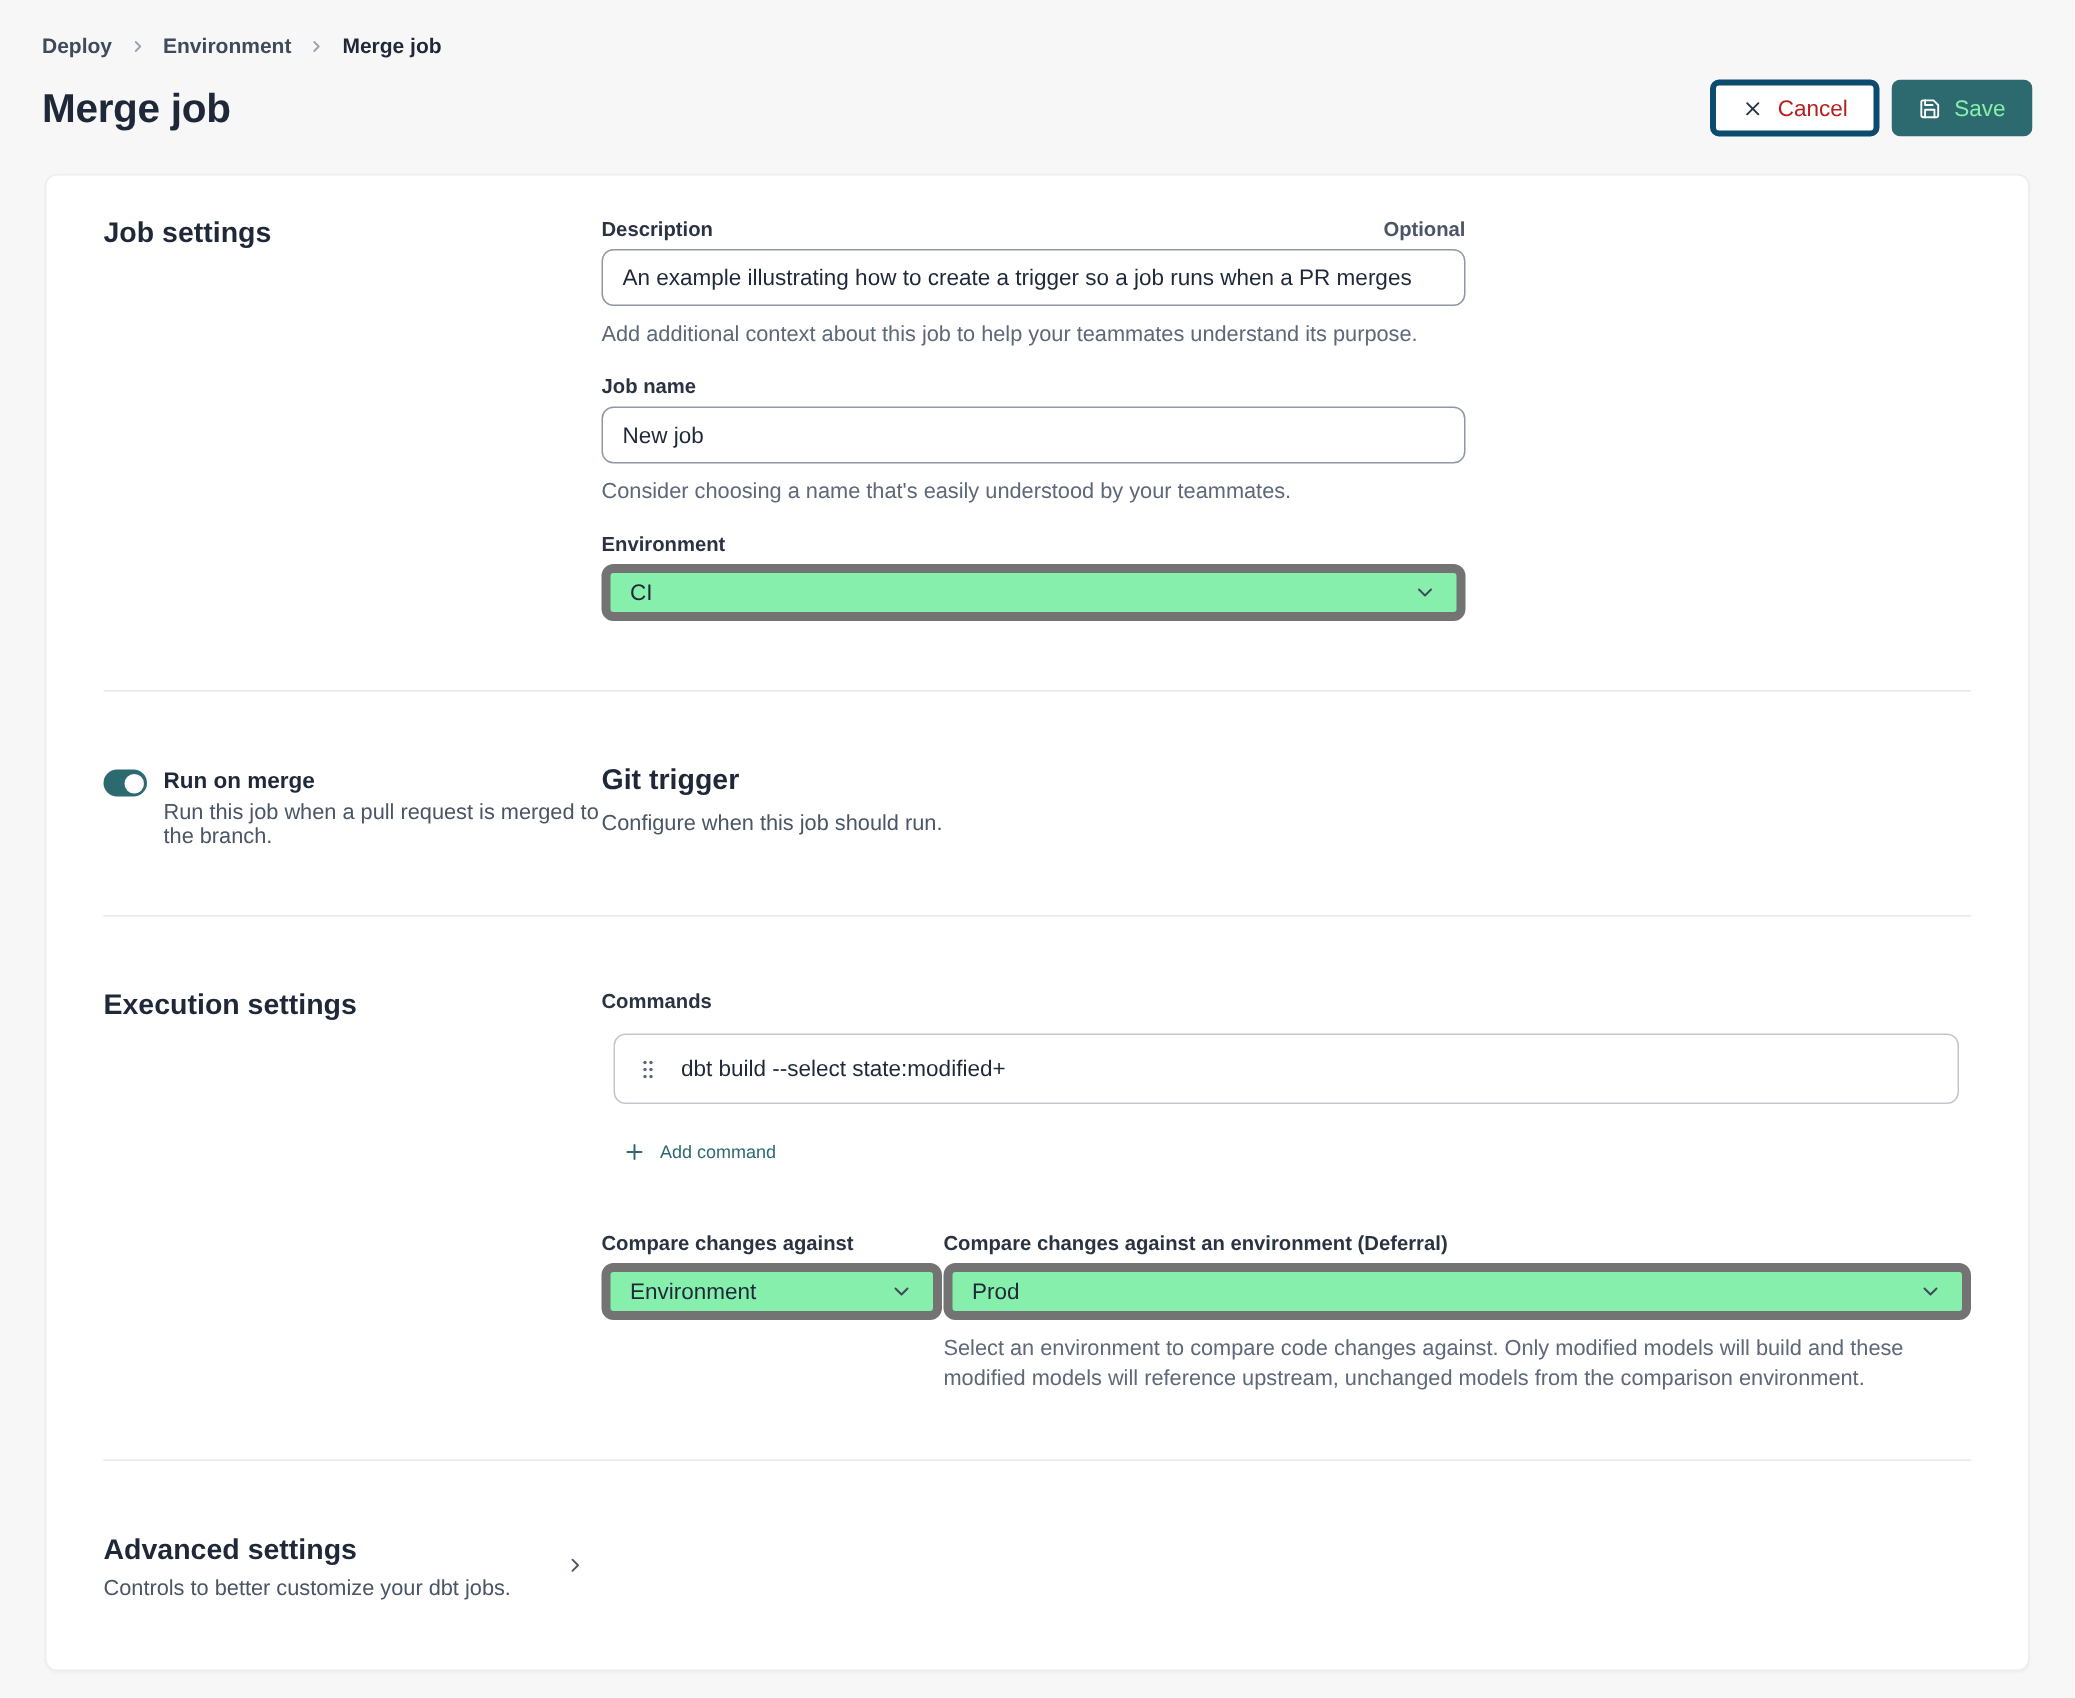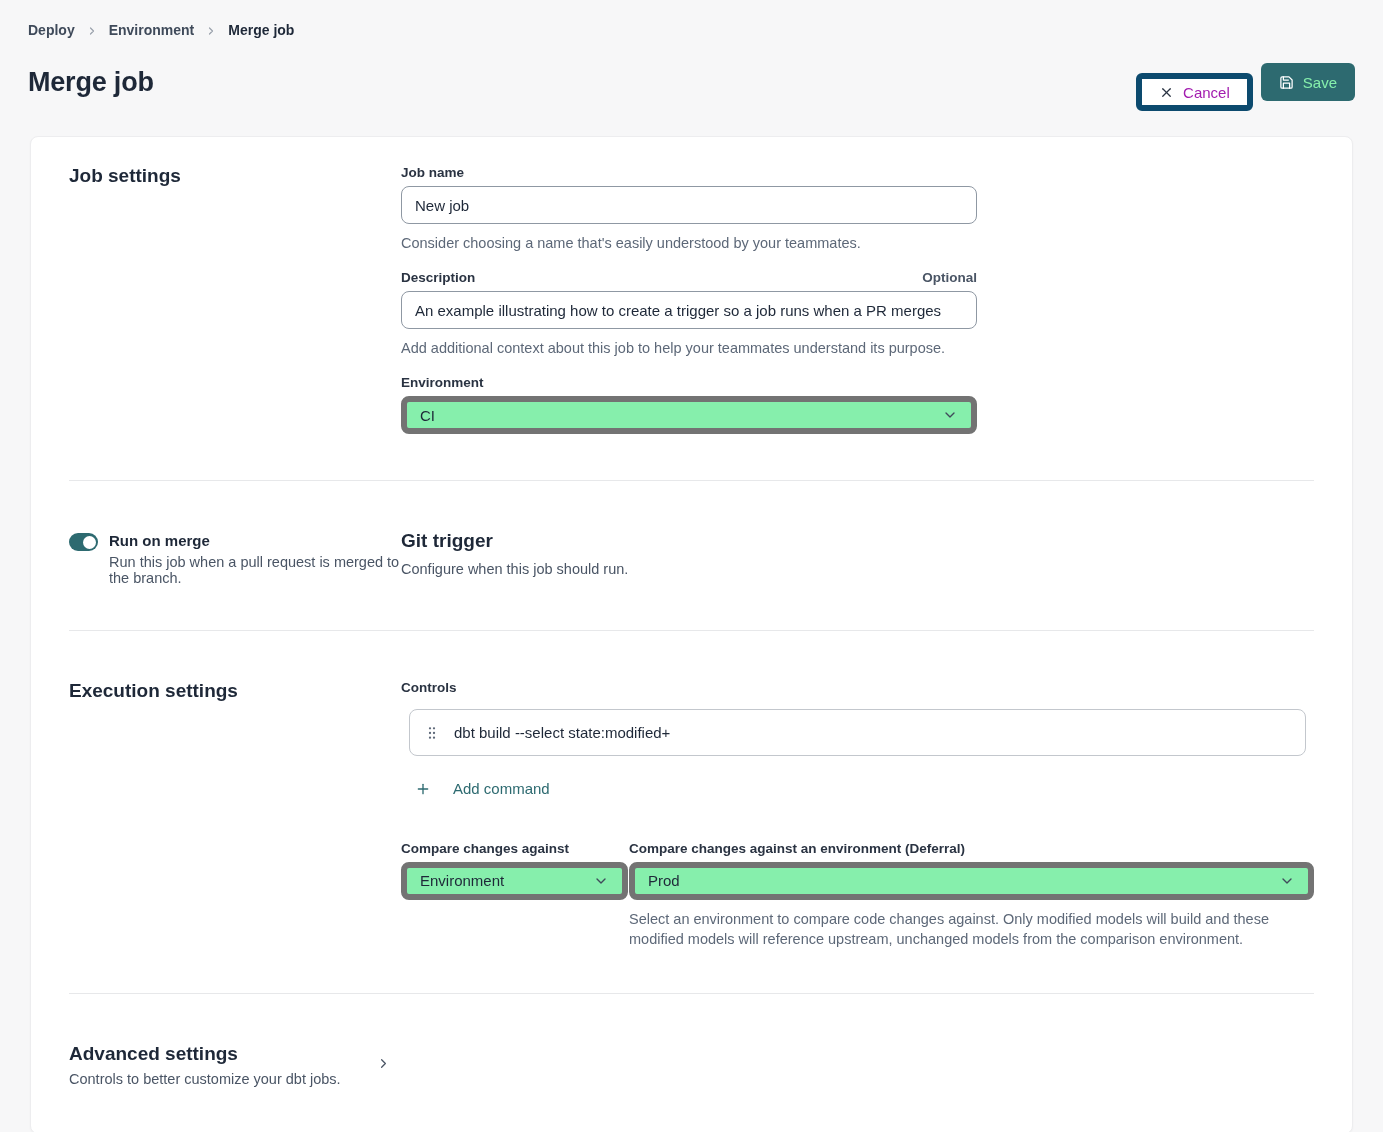--- a/index.html
+++ b/index.html
@@ -24,21 +24,21 @@
     margin-top: 15px; margin-bottom: 25px; padding-right: 0;
   }
   .page-title { font-size: 27px; font-weight: 700; color: #1e2838; letter-spacing: -0.2px; }
   .header-actions { display: flex; gap: 8px; align-items: center; }
   .btn {
     display: inline-flex; align-items: center; gap: 9px;
     height: 38px; padding: 0 17px; border-radius: 6px;
     font-size: 15px; font-weight: 400; cursor: pointer;
     font-family: "Liberation Sans", sans-serif;
   }
-  .btn-secondary { background: #ffffff; border: 6px solid #0c4a6e; color: #a21caf; margin-top: 20px; }
+  .btn-secondary { background: #ffffff; border: 4px solid #0c4a6e; color: #b91c1c; }
   .btn-primary { border: 1px solid transparent; color: #86efac; }
 
   
   .card {
     margin: 0 30px; background: #ffffff;
     border: 1px solid #ededef; border-radius: 8px;
     box-shadow: 0 1px 2px rgba(30,40,56,0.04);
   }
   .section {
     display: grid; grid-template-columns: 332px 1fr;
@@ -86,22 +86,22 @@
   
   .commands-label { font-size: 13.5px; font-weight: 700; color: #2a3342; }
   .command-row {
     position: relative; margin: 14px 8px 0 8px; height: 47px;
     border: 1px solid #c3c7cd; border-radius: 8px; background: #fff;
     display: flex; align-items: center; padding-left: 44px;
     font-size: 15px; color: #1e2838;
   }
   .drag-handle { position: absolute; left: 14px; top: 50%; margin-top: -8px; color: #5d6878; cursor: grab; }
   .add-command {
-    display: inline-flex; align-items: center; gap: 22px;
-    margin: 24px 0 0 14px; font-size: 15px; cursor: pointer;
+    display: inline-flex; align-items: center; gap: 9px;
+    margin: 24px 0 0 14px; font-size: 12px; cursor: pointer;
   }
   .compare-row { display: flex; gap: 1px; margin-top: 40px; }
   .compare-col1 { width: 227px; flex: none; }
   .compare-col2 { flex: 1; margin-right: 0; }
 
   
   .adv-chevron { color: #4a5565; margin-left: -25px; margin-top: 13px; cursor: pointer; }
 </style>
 </head>
 <body>
@@ -150,32 +150,32 @@
 </div>
 
 <div class="card">
 
   <section class="section first">
     <div>
       <h2 class="section-heading">Job settings</h2>
     </div>
     <div>
       <div class="field">
+        <div class="label-row">
+          <span class="field-label" style="margin-bottom:0">Description</span>
+          <span class="optional">Optional</span>
+        </div>
+        <input class="text-input" type="text" value="An example illustrating how to create a trigger so a job runs when a PR merges" style="">
+        <div class="helper">Add additional context about this job to help your teammates understand its purpose.</div>
+      </div>
+
+      <div class="field">
         <div class="field-label">Job name</div>
         <input class="text-input" type="text" value="New job" style="">
         <div class="helper">Consider choosing a name that's easily understood by your teammates.</div>
-      </div>
-
-      <div class="field">
-        <div class="label-row">
-          <span class="field-label" style="margin-bottom:0">Description</span>
-          <span class="optional">Optional</span>
-        </div>
-        <input class="text-input" type="text" value="An example illustrating how to create a trigger so a job runs when a PR merges" style="">
-        <div class="helper">Add additional context about this job to help your teammates understand its purpose.</div>
       </div>
 
       <div class="field">
         <div class="field-label">Environment</div>
         <div class="select">
           <span>CI</span>
           <span class="chev">
             <svg width="16" height="16" viewBox="0 0 24 24" fill="none" stroke="currentColor" stroke-width="2" stroke-linecap="round" stroke-linejoin="round">
                 <polyline points="6 9 12 15 18 9"></polyline>
               </svg>
@@ -201,21 +201,21 @@
       <h2 class="section-heading">Git trigger</h2>
       <div class="section-sub">Configure when this job should run.</div>
     </div>
   </section>
 
   <section class="section">
     <div>
       <h2 class="section-heading">Execution settings</h2>
     </div>
     <div>
-      <div class="commands-label">Controls</div>
+      <div class="commands-label">Commands</div>
 
       <div class="command-row">
         <span class="drag-handle">
           <svg width="16" height="16" viewBox="0 0 24 24" fill="currentColor">
               <circle cx="9" cy="5" r="1.7"></circle>
               <circle cx="15" cy="5" r="1.7"></circle>
               <circle cx="9" cy="12" r="1.7"></circle>
               <circle cx="15" cy="12" r="1.7"></circle>
               <circle cx="9" cy="19" r="1.7"></circle>
               <circle cx="15" cy="19" r="1.7"></circle>

